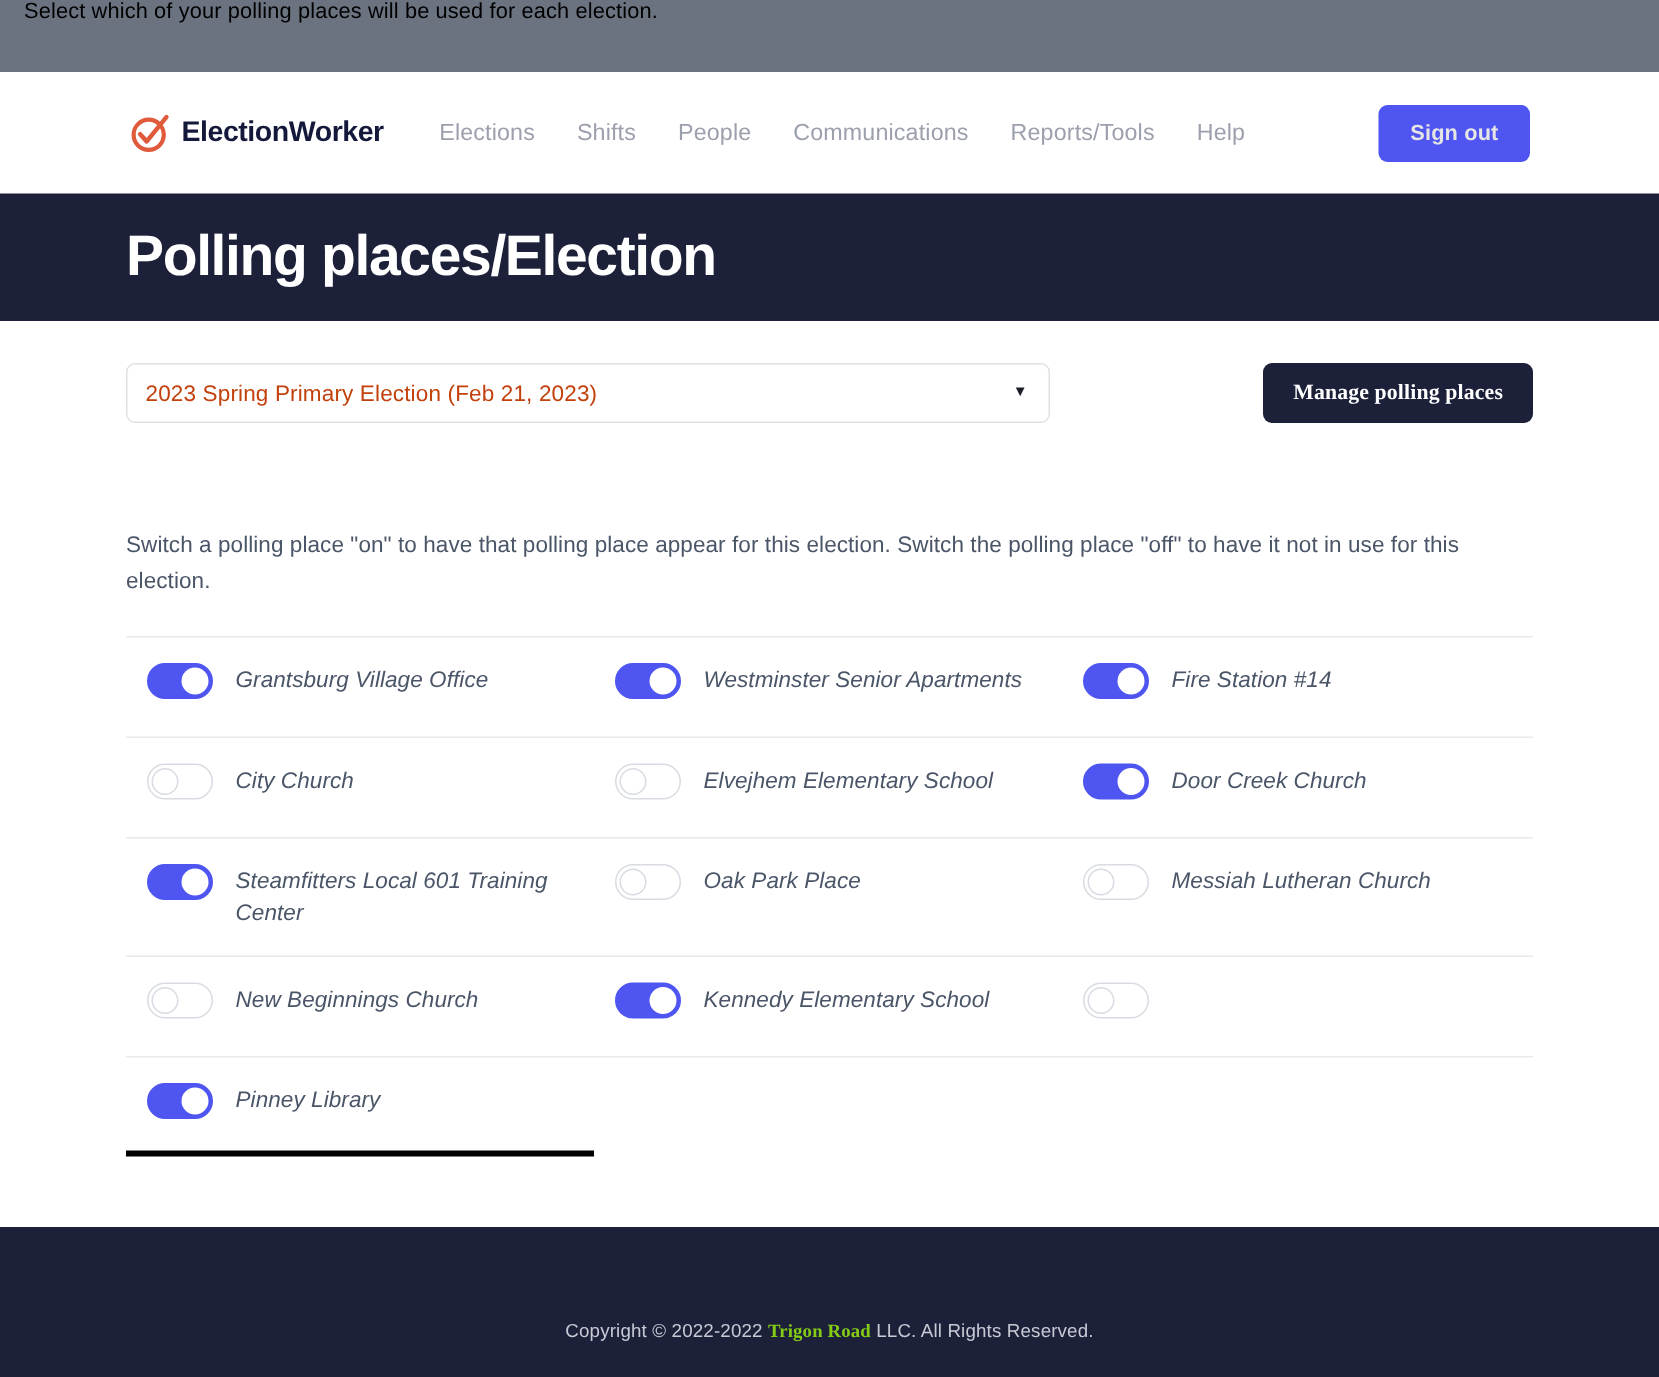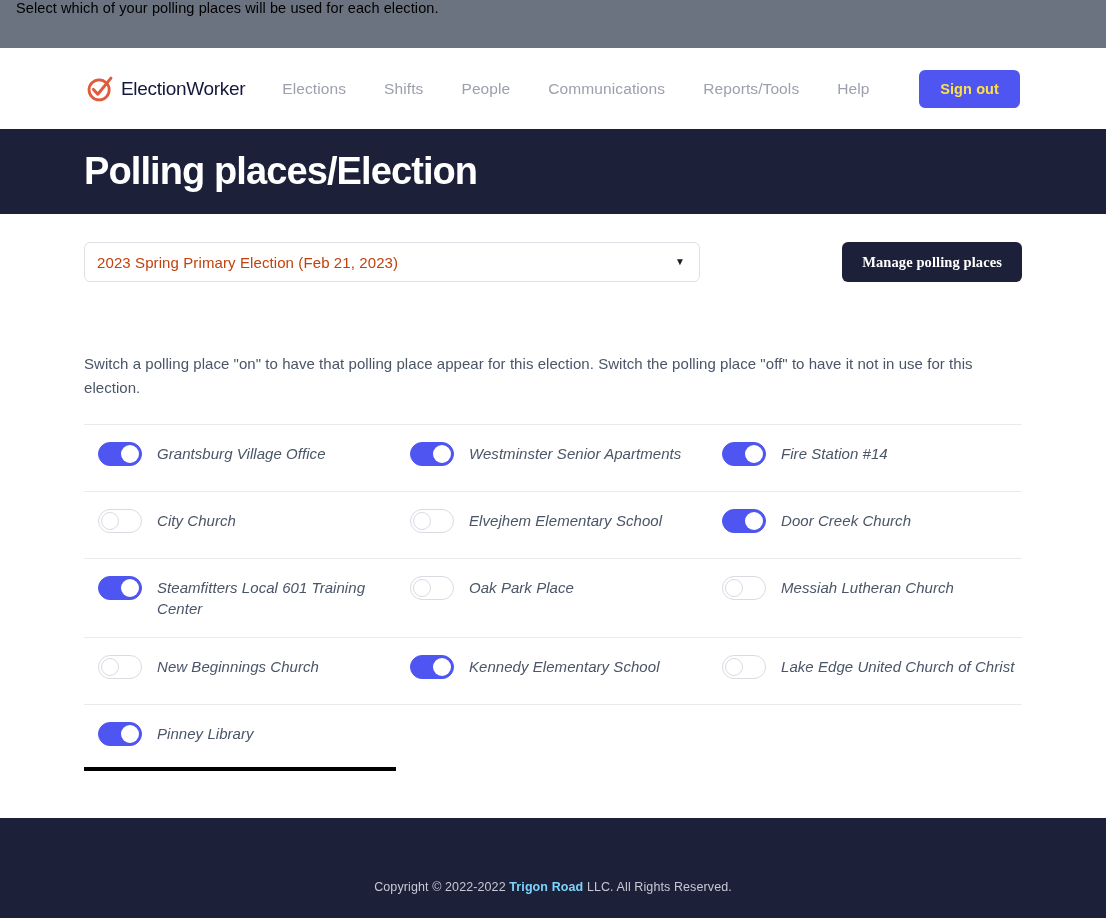--- a/index.html
+++ b/index.html
@@ -48,42 +48,42 @@
     text-decoration: none;
   }
   .brand-mark {
     width: 28px;
     height: 28px;
     display: block;
     flex: none;
   }
   .brand-name {
     font-size: 19px;
-    font-weight: 400;
+    font-weight: 700;
     color: #14183a;
     letter-spacing: -0.3px;
     white-space: nowrap;
   }
   .nav-links {
     display: flex;
     align-items: center;
-    gap: 12px;
+    gap: 2px;
     flex: 1;
   }
   .nav-link {
     font-size: 15.5px;
     color: #9ca0ad;
     text-decoration: none;
     padding: 6px 13px;
     white-space: nowrap;
     letter-spacing: 0.1px;
   }
   .signout-btn {
     background: #4f55f0;
-    color: #fde047;
+    color: #e5e5e5;
     font-size: 14.5px;
     font-weight: 700;
     border: none;
     border-radius: 6px;
     padding: 11px 21px;
     cursor: pointer;
     font-family: inherit;
     letter-spacing: 0.1px;
     white-space: nowrap;
   }
@@ -247,22 +247,23 @@
     align-items: center;
     justify-content: center;
     margin-top: 47px;
   }
   .footer-text {
     color: #c7c9d4;
     font-size: 12.5px;
     letter-spacing: 0.1px;
   }
   .footer-text b {
-    color: #7dd3fc;
+    color: #84cc16;
     font-weight: 700;
+    font-family: Liberation Serif, serif;
   }
 </style>
 </head>
 <body>
 
 <div class="notice-bar">
   <span class="notice-text">Select which of your polling places will be used for each election.</span>
 </div>
 
 <div class="navbar">
@@ -382,21 +383,20 @@
       <div class="toggle-cell">
         <span class="switch on">
             <span class="knob"></span>
           </span>
         <span class="place-label">Kennedy Elementary School</span>
       </div>
       <div class="toggle-cell">
         <span class="switch off">
             <span class="knob"></span>
           </span>
-        <span class="place-label">Lake Edge United Church of Christ</span>
       </div>
     </div>
 
     <div class="toggle-row partial">
       <div class="toggle-cell">
         <span class="switch on">
             <span class="knob"></span>
           </span>
         <span class="place-label">Pinney Library</span>
       </div>

